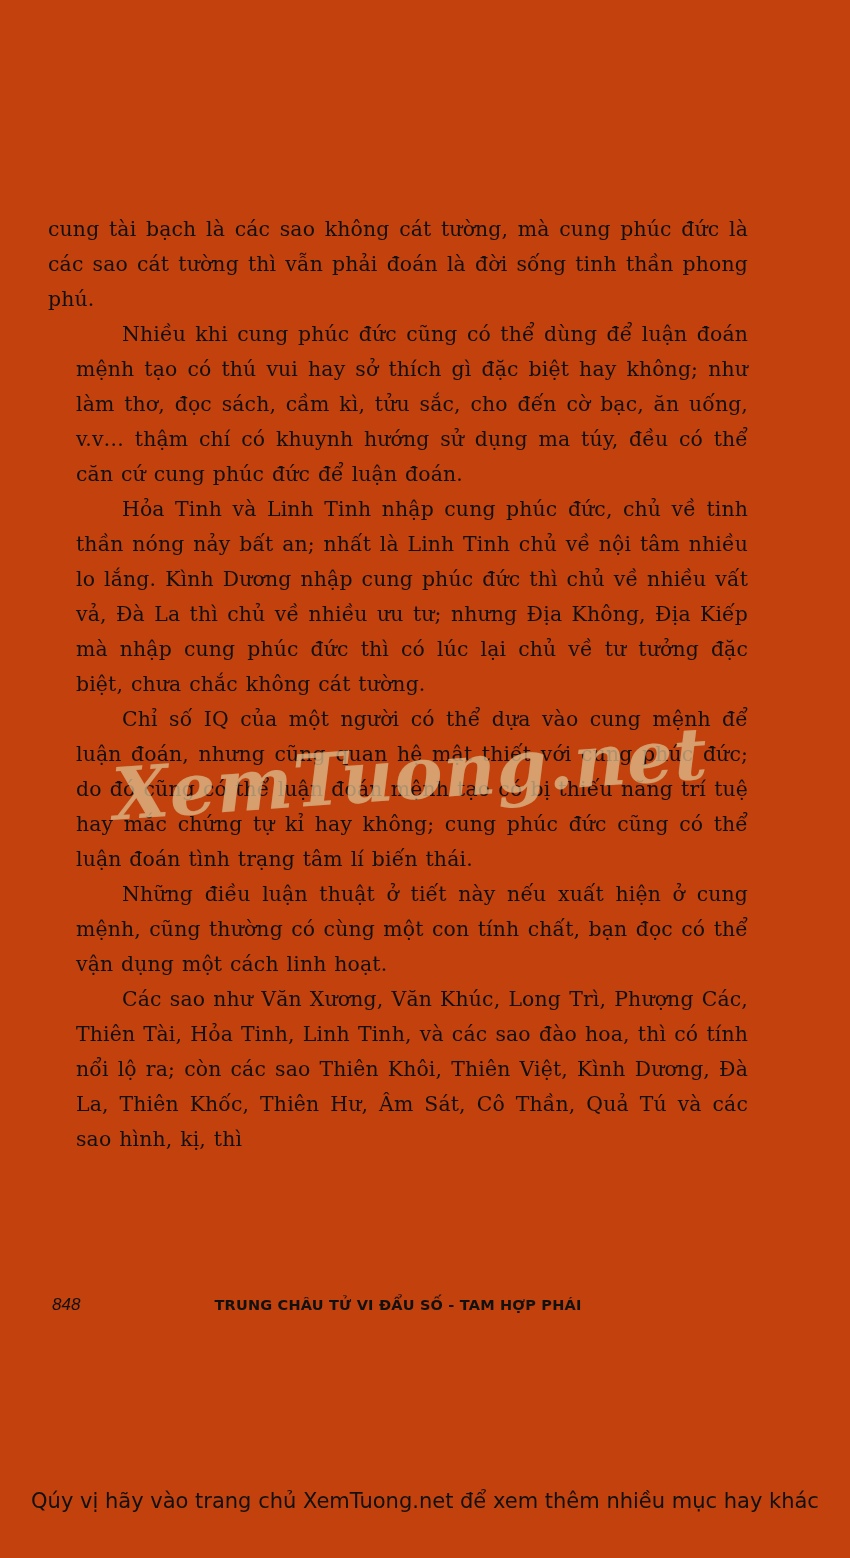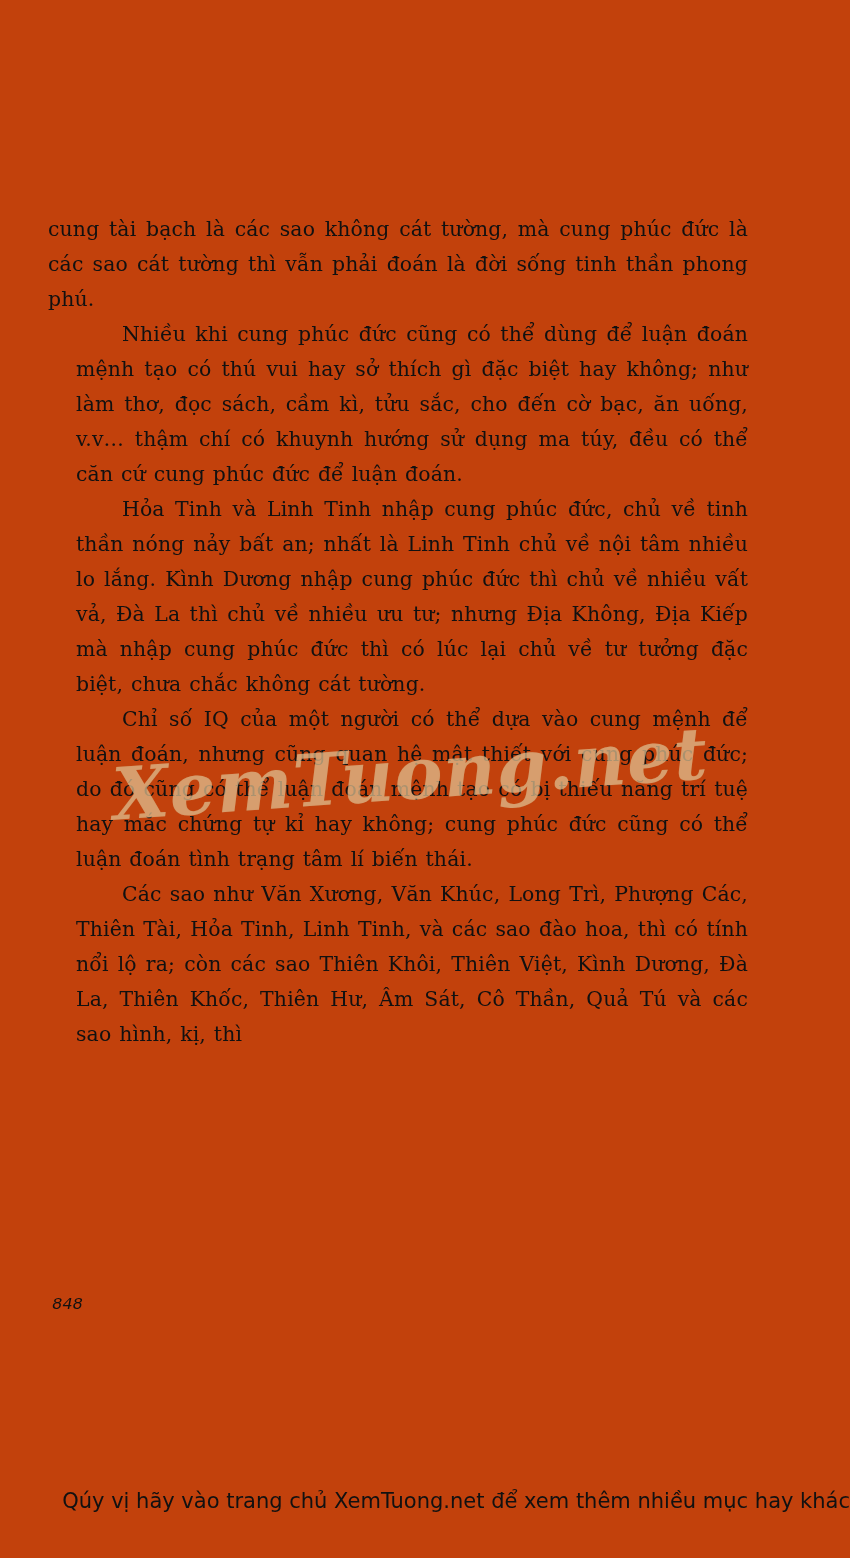--- a/index.html
+++ b/index.html
@@ -77,21 +77,21 @@
     position: absolute;
     left: 48px;
     top: 1295px;
     width: 700px;
     height: 30px;
   }
   .folio {
     position: absolute;
     left: 4px;
     top: 0;
-    font-family: Liberation Mono, monospace;
+    font-family: Liberation Sans, sans-serif;
     font-style: italic;
     font-size: 17px;
     color: #111111;
     text-align: center;
   }
   .running-head {
     position: absolute;
     left: 0;
     top: 2px;
     width: 700px;
@@ -104,47 +104,49 @@
   }
   
   .promo {
     position: absolute;
     left: 0;
     top: 1478px;
     width: 850px;
     height: 46px;
     display: flex;
     align-items: center;
-    justify-content: flex-end;
+    justify-content: center;
   }
   .promo-text {
     font-family: "DejaVu Sans", sans-serif;
     font-size: 21px;
     color: #111111;
     white-space: nowrap;
   }
 </style>
 </head>
 <body>
 
 <div class="page">
 
   <div class="scan">
     <p class="para noindent">cung tài bạch là các sao không cát tường, mà cung phúc đức là các sao cát tường thì vẫn phải đoán là đời sống tinh thần phong phú.</p>
     <p class="para indent">Nhiều khi cung phúc đức cũng có thể dùng để luận đoán mệnh tạo có thú vui hay sở thích gì đặc biệt hay không; như làm thơ, đọc sách, cầm kì, tửu sắc, cho đến cờ bạc, ăn uống, v.v… thậm chí có khuynh hướng sử dụng ma túy, đều có thể căn cứ cung phúc đức để luận đoán.</p>
     <p class="para indent">Hỏa Tinh và Linh Tinh nhập cung phúc đức, chủ về tinh thần nóng nảy bất an; nhất là Linh Tinh chủ về nội tâm nhiều lo lắng. Kình Dương nhập cung phúc đức thì chủ về nhiều vất vả, Đà La thì chủ về nhiều ưu tư; nhưng Địa Không, Địa Kiếp mà nhập cung phúc đức thì có lúc lại chủ về tư tưởng đặc biệt, chưa chắc không cát tường.</p>
     <p class="para indent">Chỉ số IQ của một người có thể dựa vào cung mệnh để luận đoán, nhưng cũng quan hệ mật thiết với cung phúc đức; do đó cũng có thể luận đoán mệnh tạo có bị thiếu năng trí tuệ hay mắc chứng tự kỉ hay không; cung phúc đức cũng có thể luận đoán tình trạng tâm lí biến thái.</p>
+    <p class="para indent">Những điều luận thuật ở tiết này nếu xuất hiện ở cung mệnh, cũng thường có cùng một con tính chất, bạn đọc có thể vận dụng một cách linh hoạt.</p>
     <p class="para indent">Các sao như Văn Xương, Văn Khúc, Long Trì, Phượng Các, Thiên Tài, Hỏa Tinh, Linh Tinh, và các sao đào hoa, thì có tính nổi lộ ra; còn các sao Thiên Khôi, Thiên Việt, Kình Dương, Đà La, Thiên Khốc, Thiên Hư, Âm Sát, Cô Thần, Quả Tú và các sao hình, kị, thì</p>
   </div>
 
   <div class="watermark">
     <span class="watermark-text">XemTuong.net</span>
   </div>
 
   <div class="page-footer">
     <span class="folio">848</span>
+    <span class="running-head">TRUNG CHÂU TỬ VI ĐẨU SỐ - TAM HỢP PHÁI</span>
   </div>
 
   <div class="promo">
     <span class="promo-text">Qúy vị hãy vào trang chủ XemTuong.net để xem thêm nhiều mục hay khác</span>
   </div>
 
 </div>
 
 </body></html>

